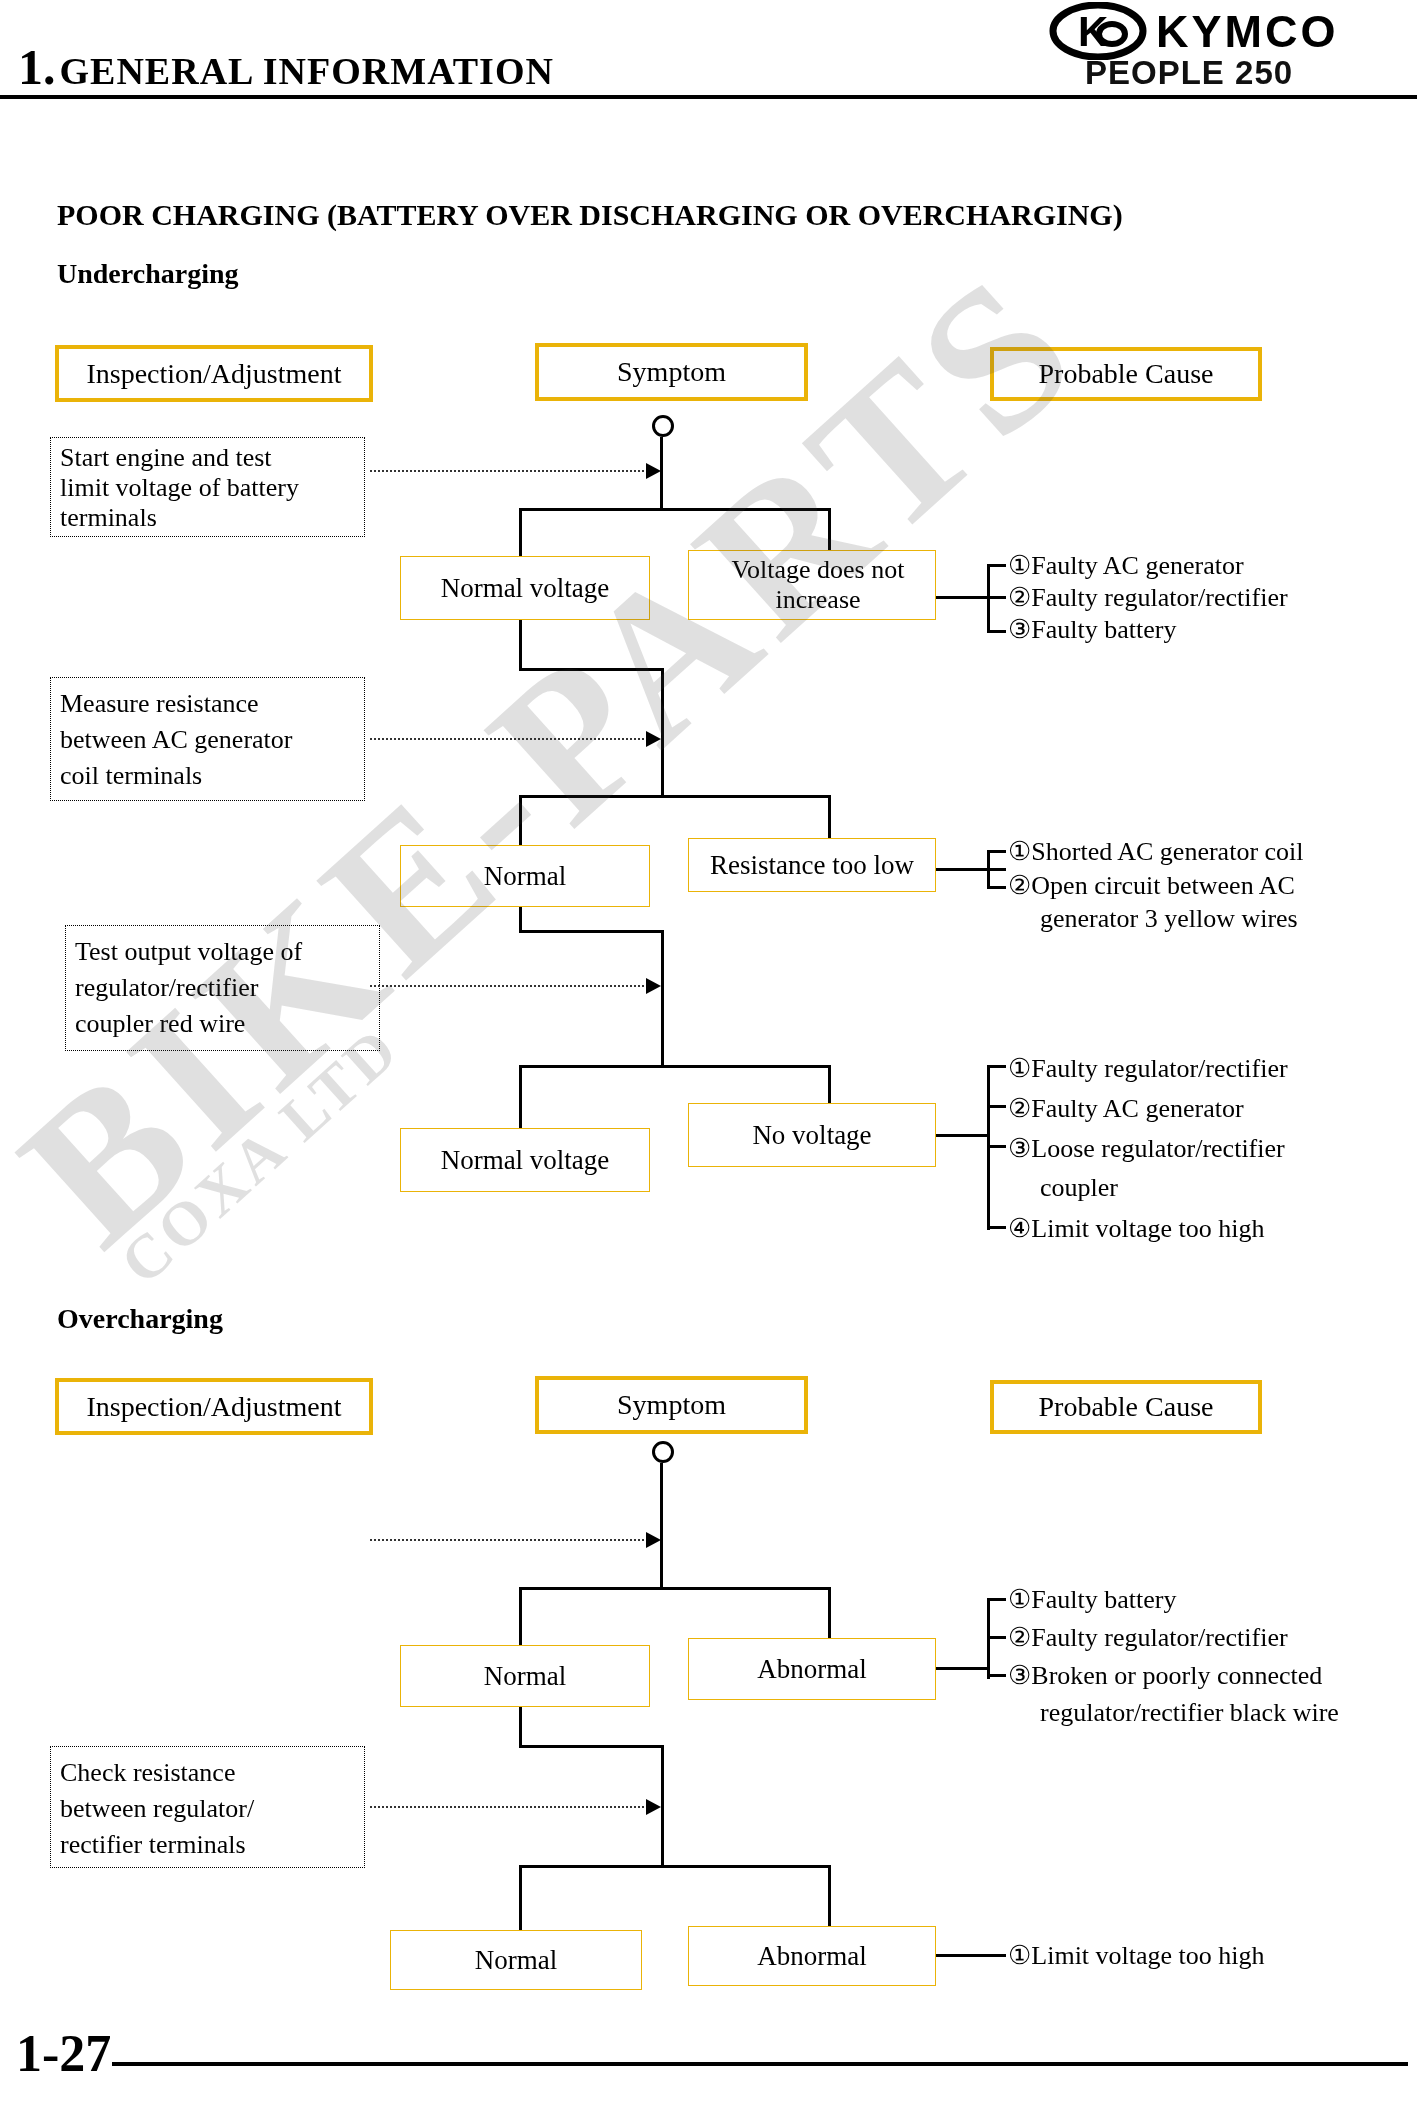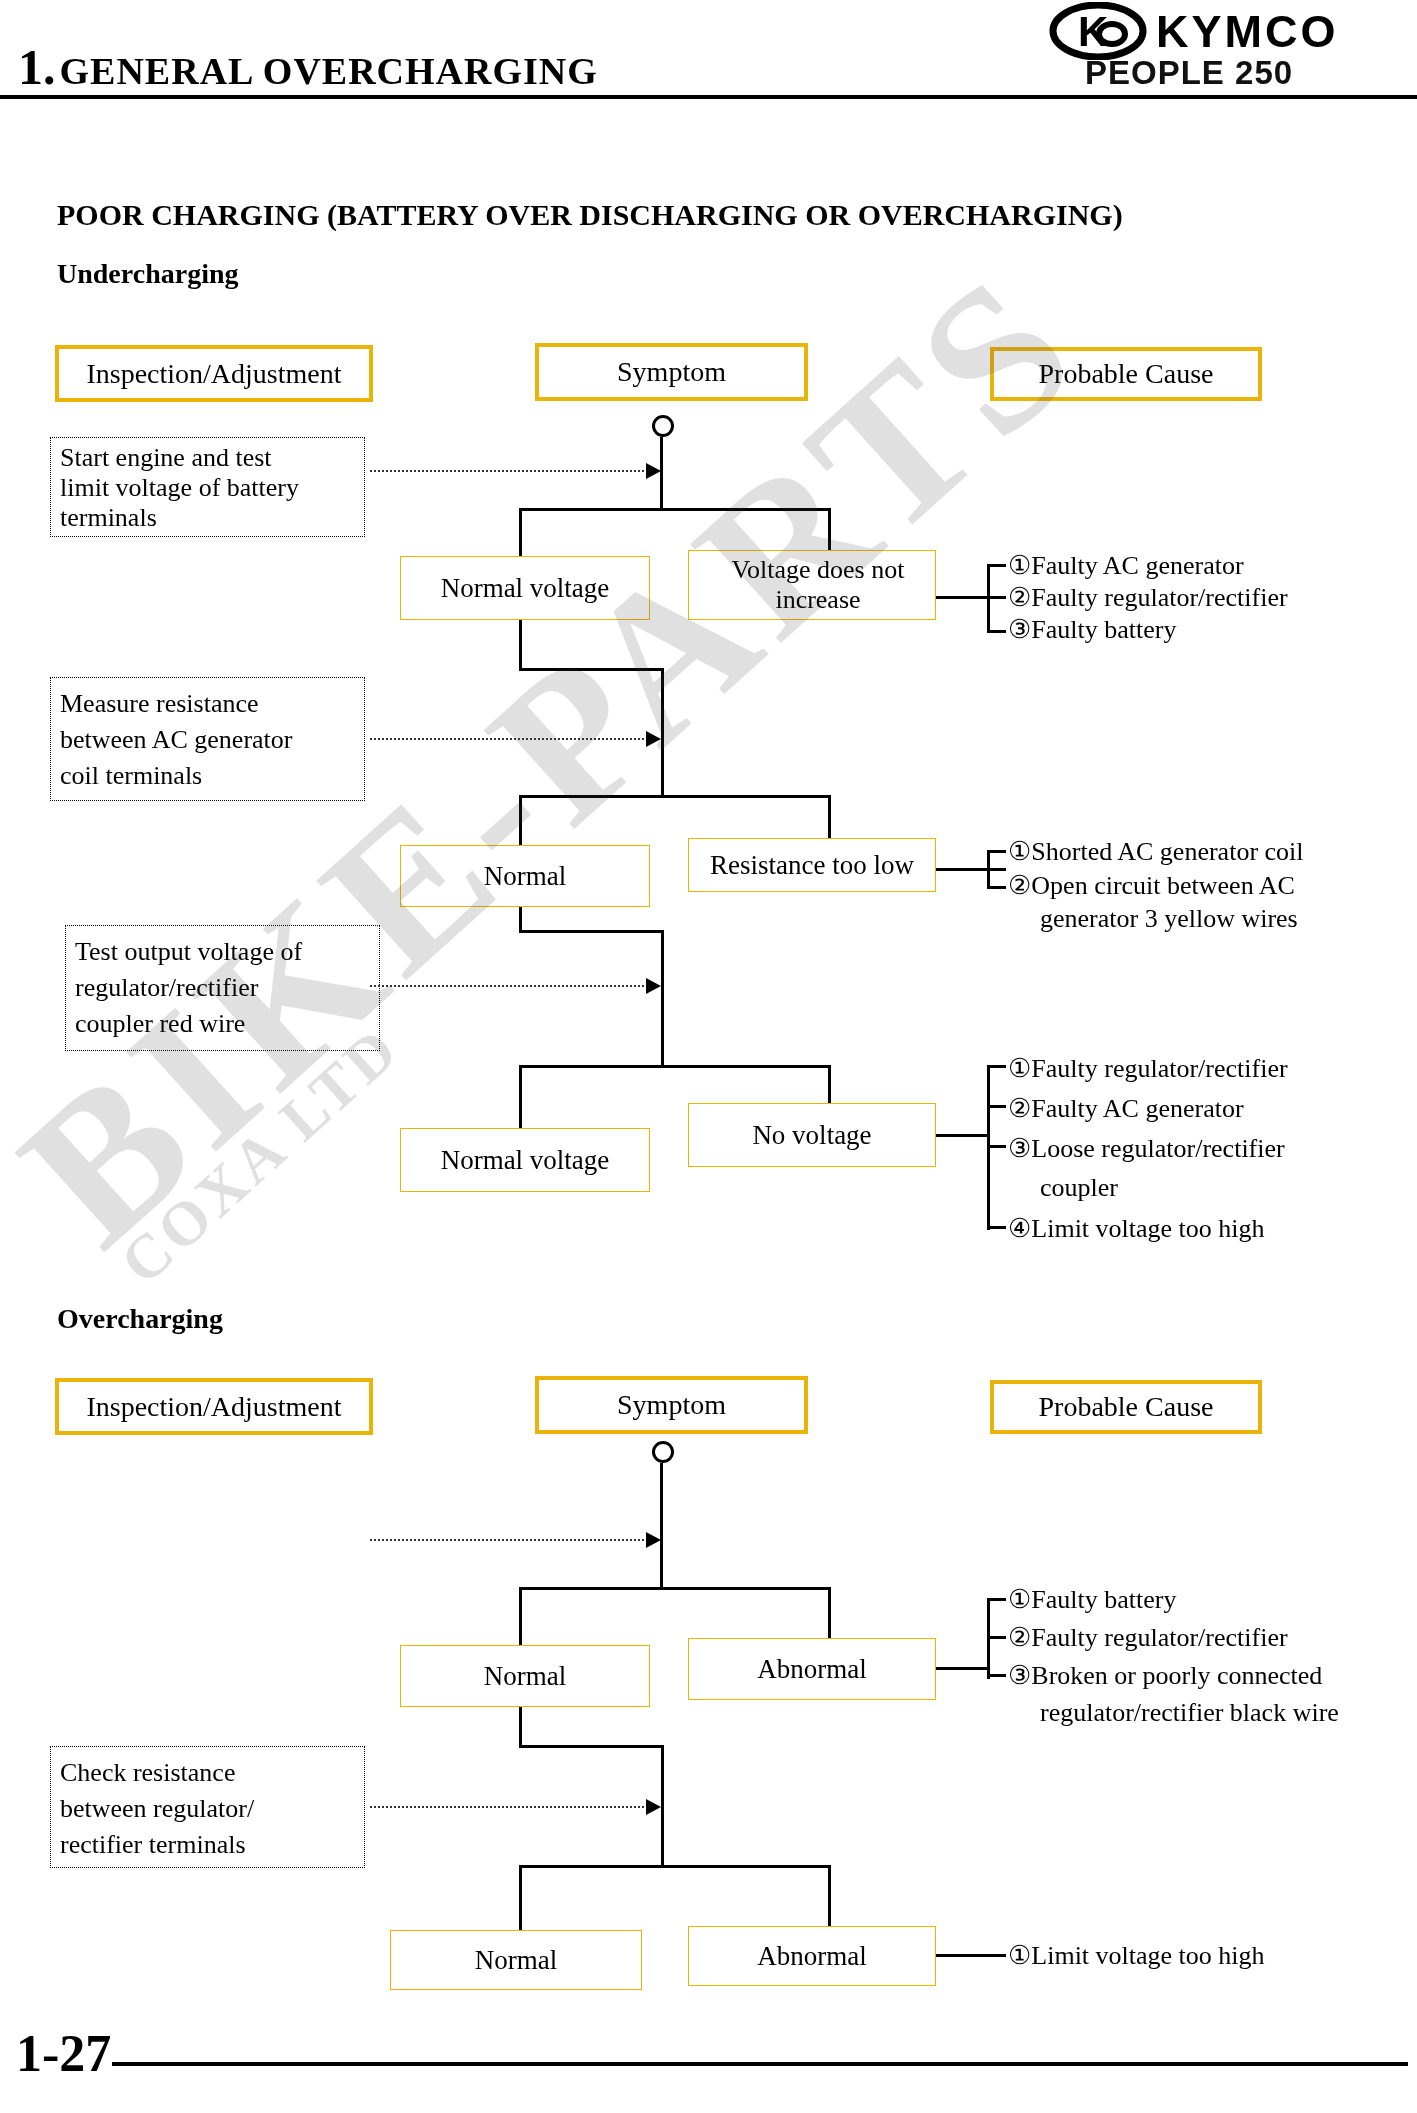--- a/index.html
+++ b/index.html
@@ -44,21 +44,21 @@
   #wm-sub{left:60px;top:1120px;width:400px;text-align:center;font-size:62px;
           letter-spacing:4px;transform:rotate(-42deg);}
 </style>
 </head>
 <body>
 
 <div id="page">
 
   <div id="chapter">
     <span class="num">1.</span>
-    <span class="ttl">GENERAL OVERCHARGING</span>
+    <span class="ttl">GENERAL INFORMATION</span>
   </div>
   <svg id="logo" width="360" height="58" viewBox="0 0 360 58">
     <ellipse cx="50" cy="29" rx="45" ry="26" fill="none" stroke="#000" stroke-width="7"></ellipse>
     <text x="30" y="44" font-family="Liberation Sans, sans-serif" font-size="42" font-weight="bold">K</text>
     <ellipse cx="64" cy="32" rx="13" ry="10" fill="none" stroke="#000" stroke-width="6"></ellipse>
     <text x="108" y="45" font-family="Liberation Sans, sans-serif" font-size="45" font-weight="bold" letter-spacing="3">KYMCO</text>
   </svg>
   <div id="model">PEOPLE 250</div>
   <div id="hrule"></div>
 

